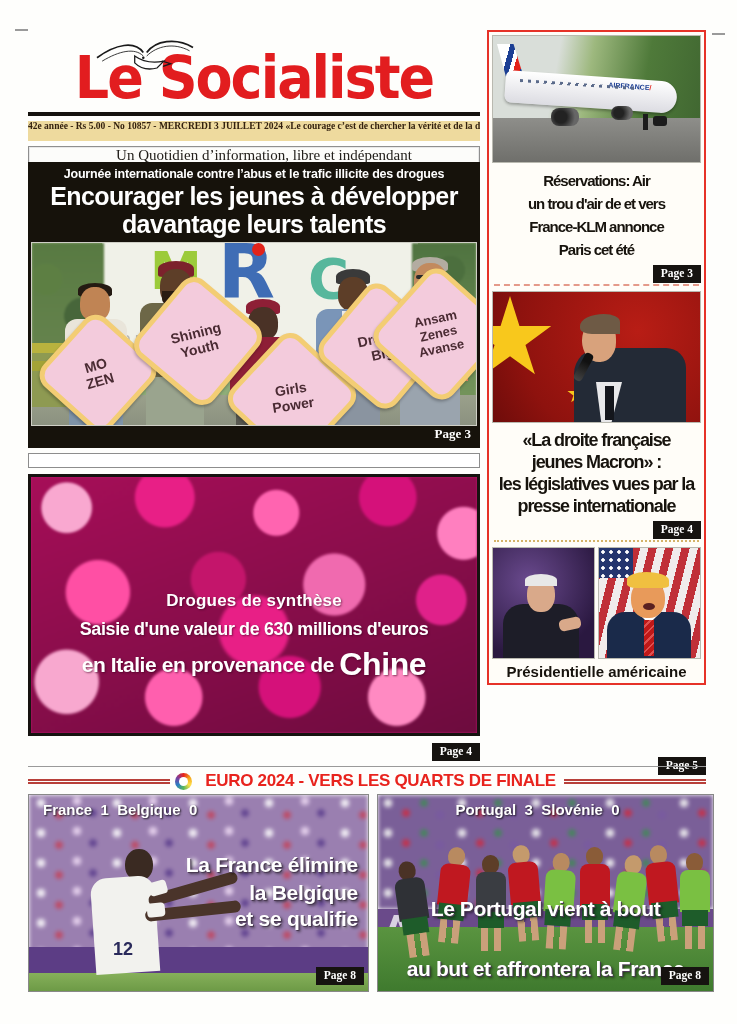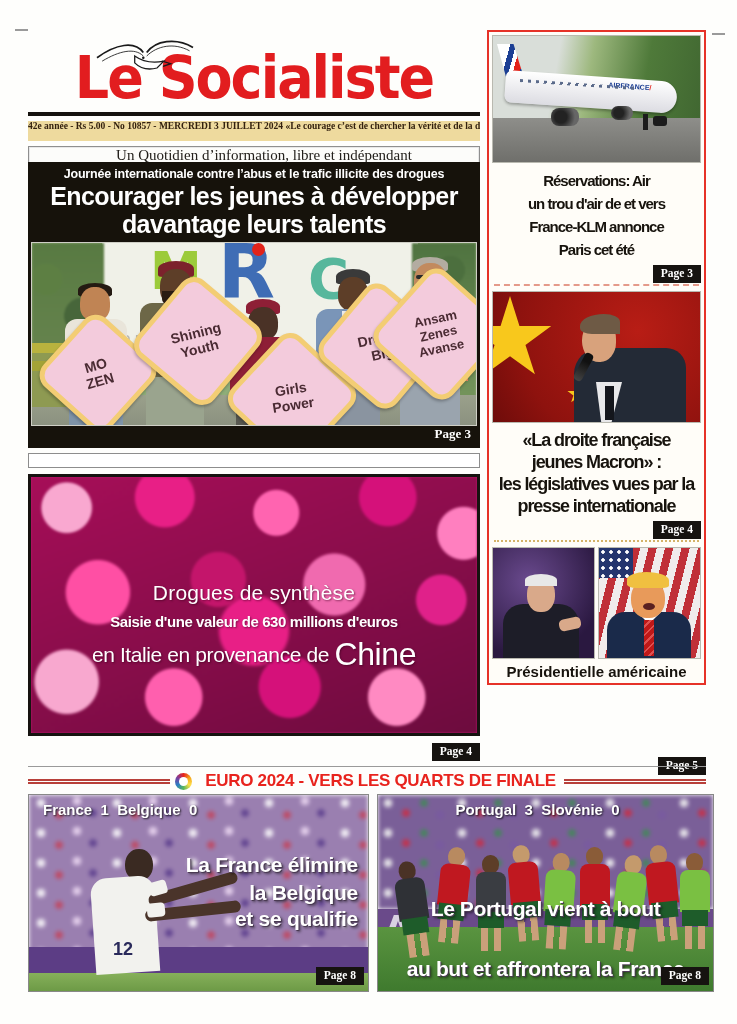--- a/index.html
+++ b/index.html
@@ -105,23 +105,23 @@
       radial-gradient(circle 54px at 68% 42%,#f06aaf 0 55%,transparent 60%),
       radial-gradient(circle 44px at 92% 48%,#e0218a 0 55%,transparent 60%),
       radial-gradient(circle 56px at 8% 80%,#f8a8cf 0 55%,transparent 60%),
       radial-gradient(circle 50px at 32% 86%,#ff5fae 0 55%,transparent 60%),
       radial-gradient(circle 54px at 58% 82%,#d5117a 0 55%,transparent 60%),
       radial-gradient(circle 50px at 82% 86%,#ff8ac2 0 55%,transparent 60%),
       radial-gradient(circle 60px at 50% 60%,#e81f86 0 55%,transparent 62%),
       linear-gradient(160deg,#a60e58,#6d0c3e);}
   .pills-text{position:absolute;left:0;right:0;top:104px;text-align:center;color:#fff;z-index:2;
       text-shadow:1px 1px 2px rgba(60,0,30,.6);}
-  .pills-k{font-size:21px;font-weight:400;letter-spacing:.2px;}
-  .pills-h1{margin-top:8px;font-weight:800;font-size:15px;letter-spacing:-.4px;}
-  .pills-h2{margin-top:6px;font-weight:400;font-size:21px;letter-spacing:-.4px;}
+  .pills-k{font-size:17px;font-weight:700;letter-spacing:.2px;margin-top:10px;}
+  .pills-h1{margin-top:8px;font-weight:800;font-size:18px;letter-spacing:-.4px;}
+  .pills-h2{margin-top:6px;font-weight:700;font-size:21px;letter-spacing:-.4px;}
   .pills-em{font-size:32px;vertical-align:-3px;}
   .badge-row{position:absolute;text-align:right;}
   .br-pills{left:28px;top:741px;width:452px;}
   .badge{display:inline-block;background:#161310;color:#fff;
       font:bold 11.5px/15px "Liberation Serif",serif;padding:1px 8px 2px;}
 
   
   .sidebar{position:absolute;left:487px;top:30px;width:219px;border:2px solid #e63228;
       background:#fffdf8;box-sizing:border-box;padding:3px;}
   .s-photo{position:relative;overflow:hidden;border:1px solid #b9b9b0;box-sizing:border-box;}

